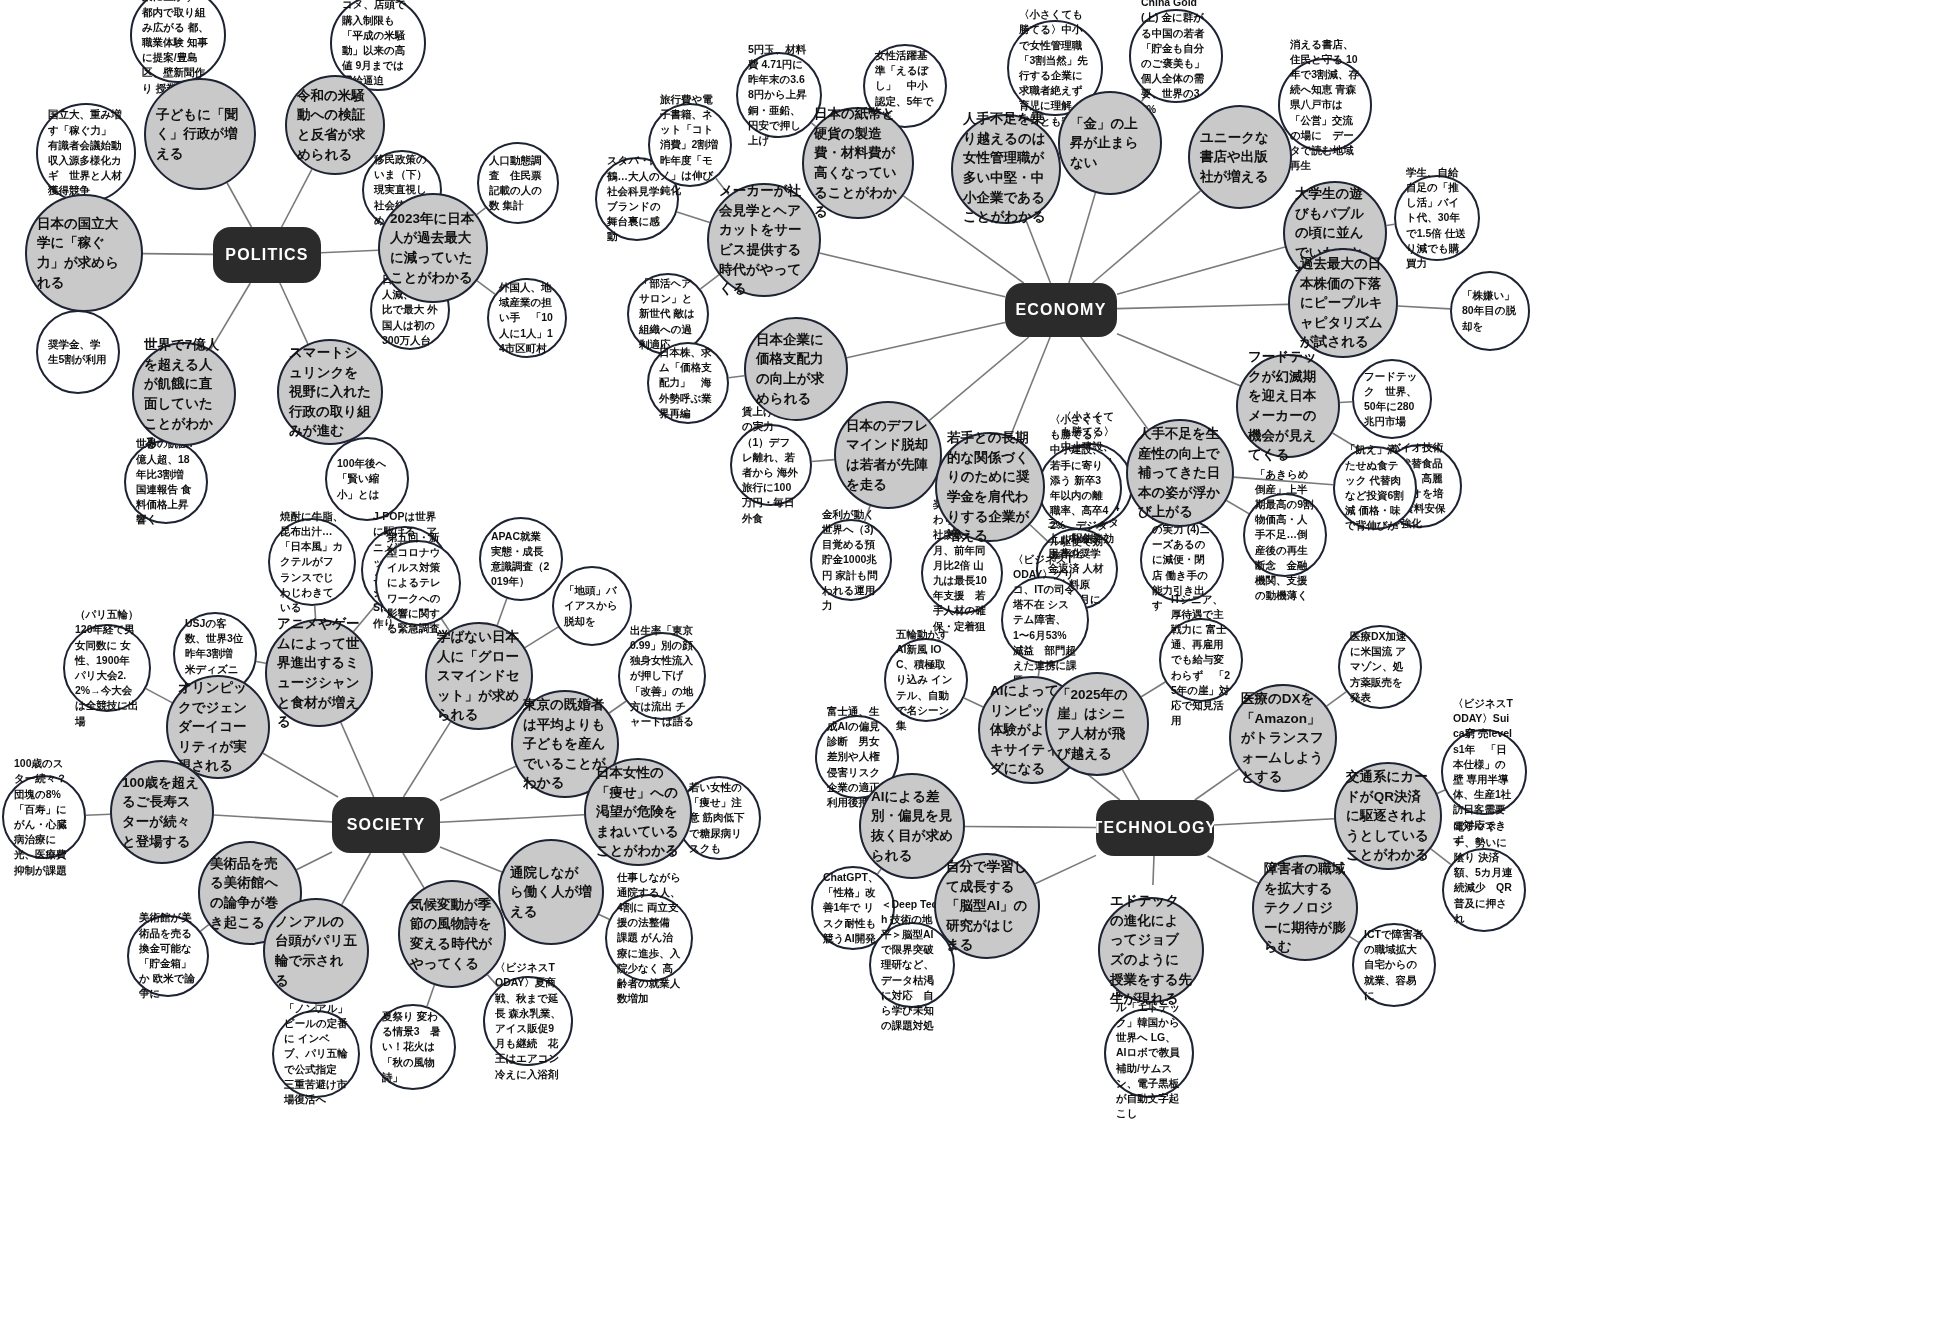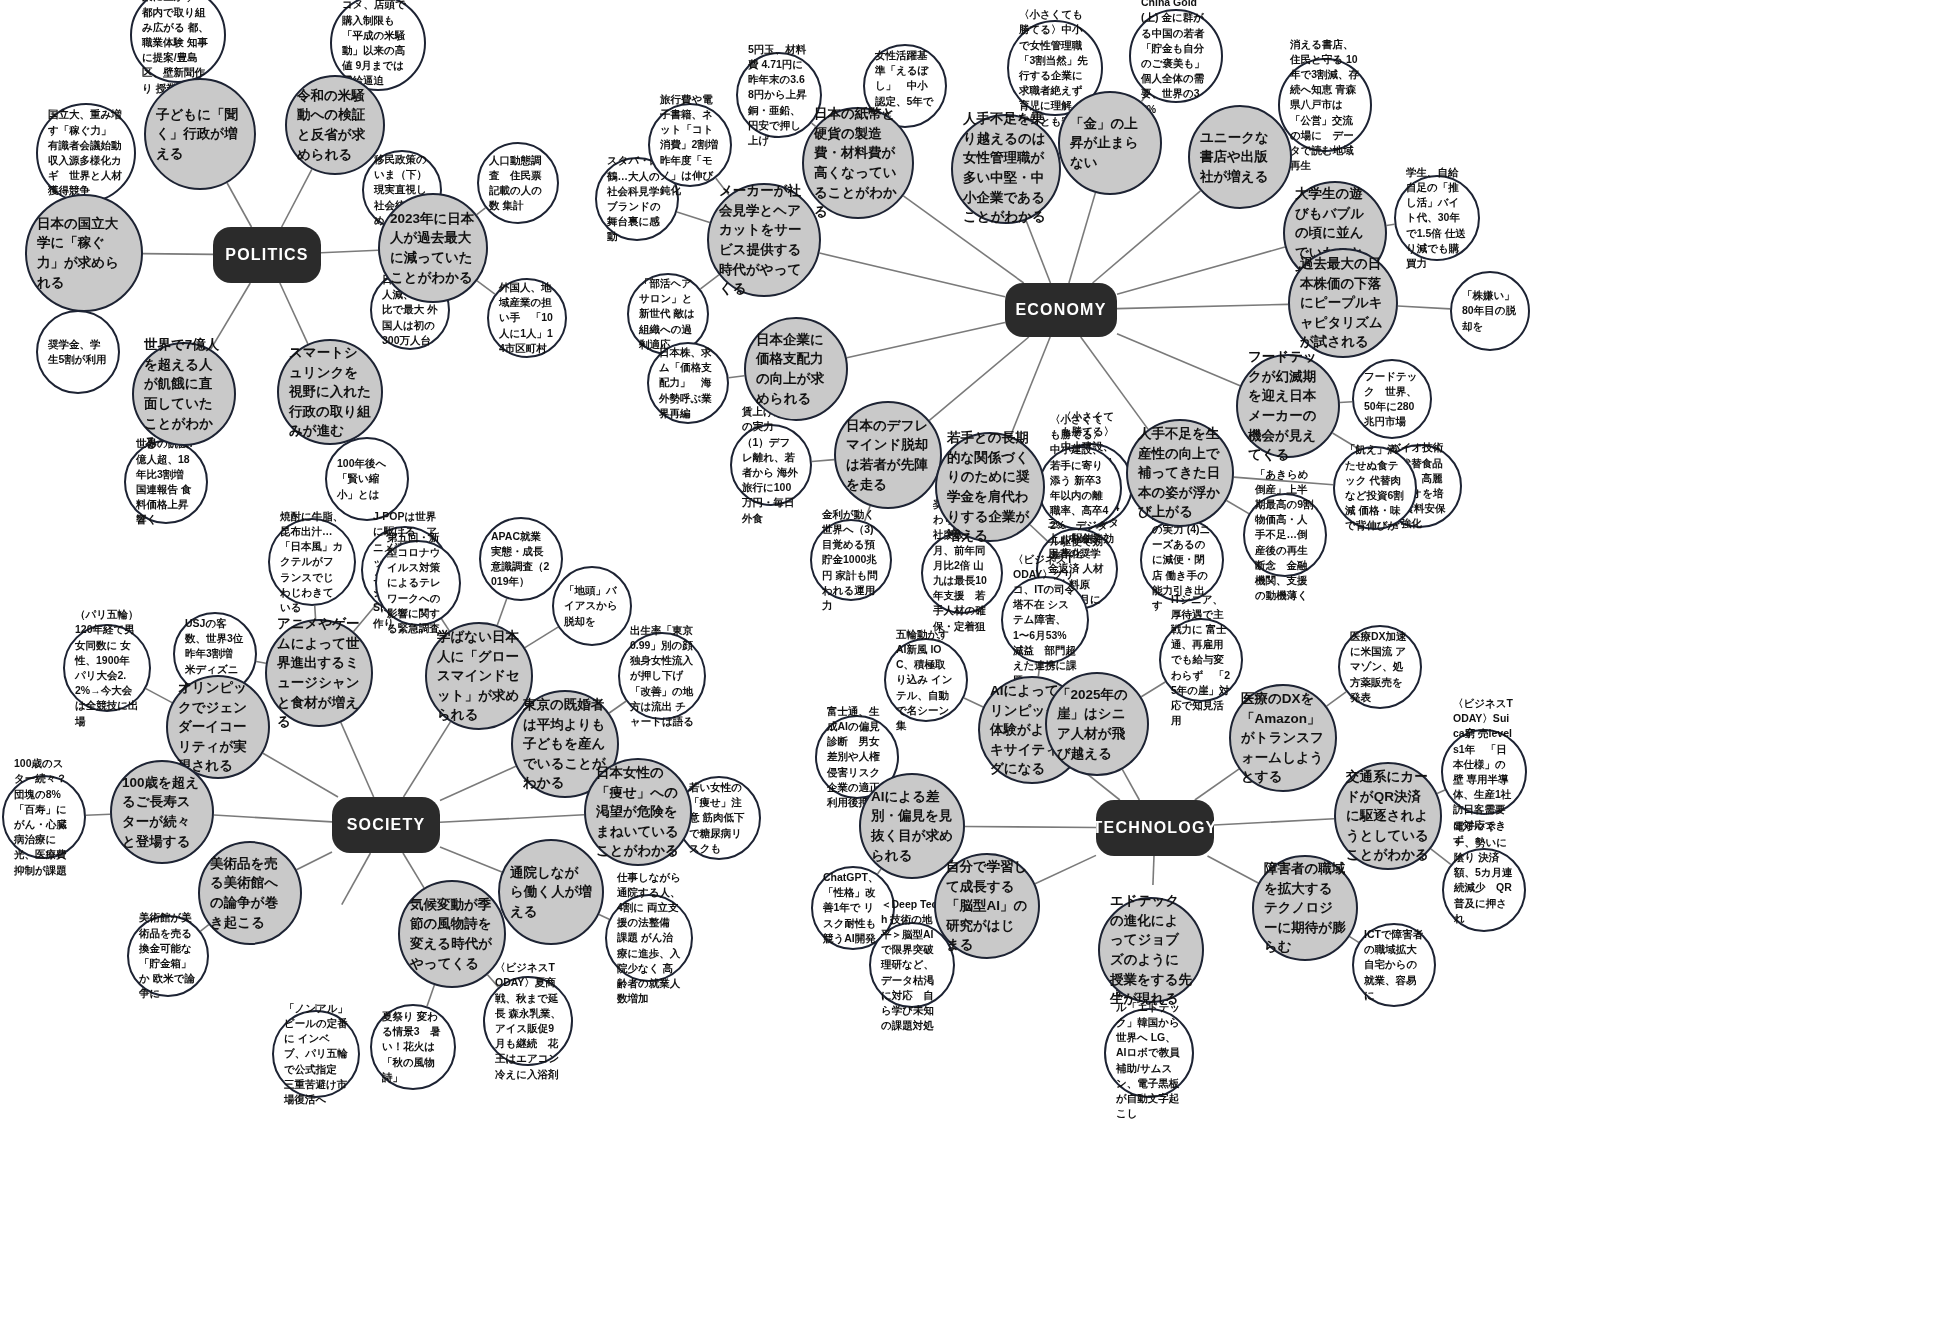--- a/index.html
+++ b/index.html
@@ -303,20 +303,23 @@
     </div>
     <div class="node leaf" style="left: 44px; top: 817px; width: 84px; height: 84px;">
       <span class="txt">100歳のスター続々？　団塊の8%「百寿」に がん・心臓病治療に光、医療費抑制が課題</span>
     </div>
     <div class="node primary" style="left: 250px; top: 893px; width: 104px; height: 104px;">
       <span class="txt">美術品を売る美術館への論争が巻き起こる</span>
     </div>
     <div class="node leaf" style="left: 168px; top: 956px; width: 82px; height: 82px;">
       <span class="txt">美術館が美術品を売る 換金可能な「貯金箱」か 欧米で論争に</span>
     </div>
+    <div class="node primary" style="left: 316px; top: 951px; width: 106px; height: 106px;">
+      <span class="txt">ノンアルの台頭がパリ五輪で示される</span>
+    </div>
     <div class="node leaf" style="left: 316px; top: 1054px; width: 88px; height: 88px;">
       <span class="txt">「ノンアル」ビールの定番に インベブ、パリ五輪で公式指定　三重苦避け市場復活へ</span>
     </div>
     <div class="node primary" style="left: 452px; top: 934px; width: 108px; height: 108px;">
       <span class="txt">気候変動が季節の風物詩を変える時代がやってくる</span>
     </div>
     <div class="node leaf" style="left: 413px; top: 1047px; width: 86px; height: 86px;">
       <span class="txt">夏祭り 変わる情景3　暑い！花火は「秋の風物詩」</span>
     </div>
     <div class="node leaf" style="left: 528px; top: 1021px; width: 90px; height: 90px;">

